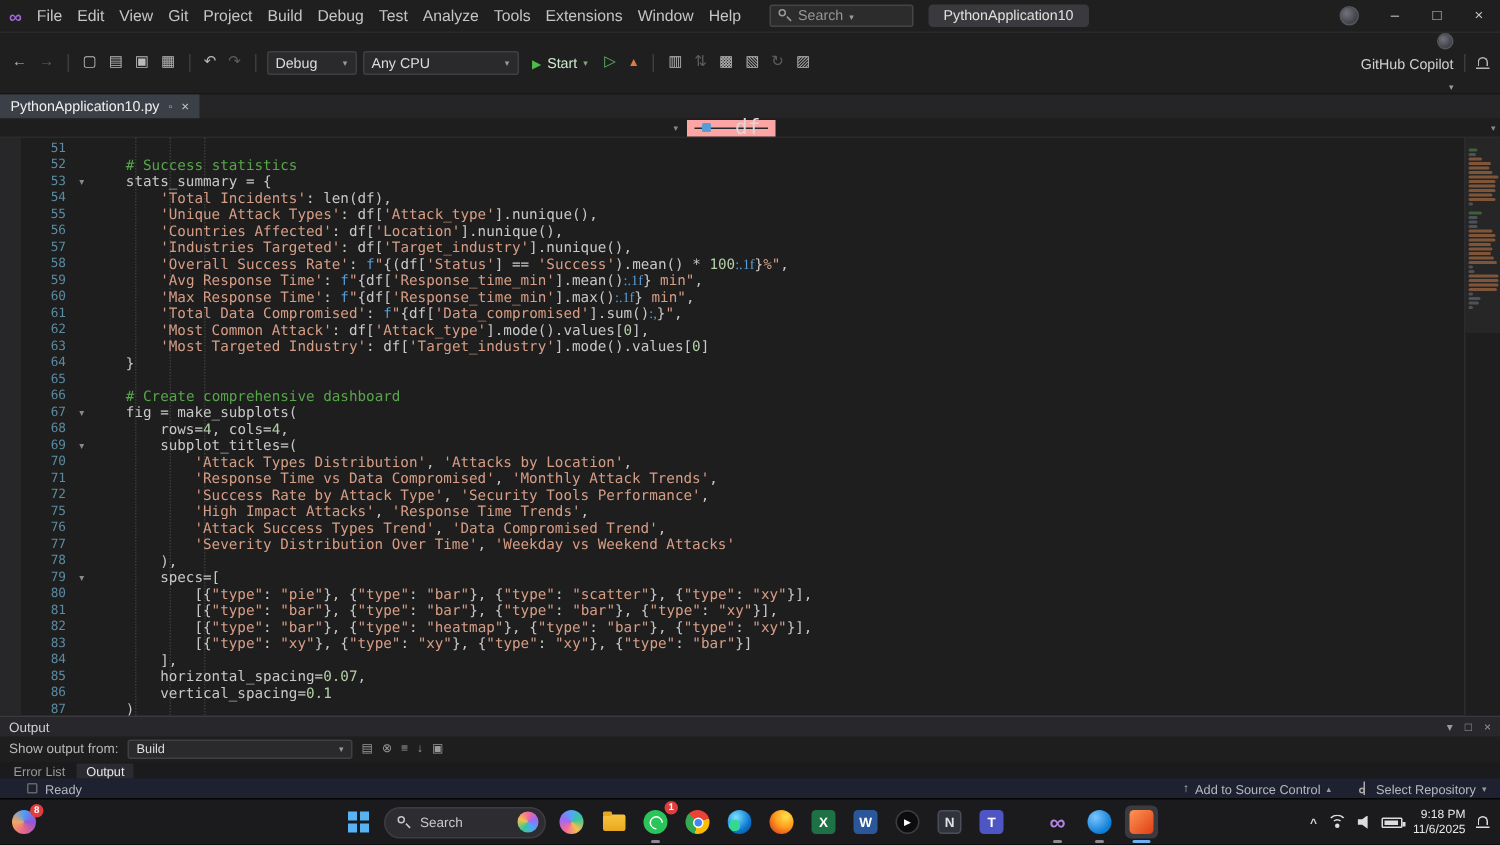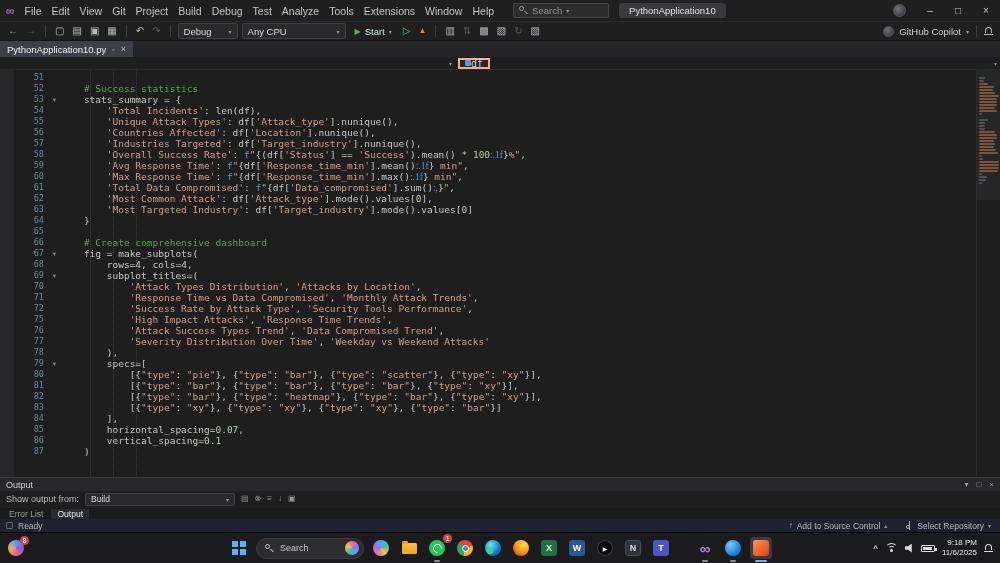--- a/index.html
+++ b/index.html
@@ -33,38 +33,38 @@
   .tdiv{width:1px;height:12px;background:#3c3c40;margin:0 3px;}
   .caret{font-size:6px;color:#9a9a9a;}
   .combo{height:16px;background:#2a2a2c;border:1px solid #3f3f44;border-radius:2px;display:flex;align-items:center;
          padding:0 5px;font-size:9.5px;color:#dcdcdc;justify-content:space-between;}
   .combo.w1{width:60px;}
   .combo.w2{width:104px;}
   .startbtn{display:flex;align-items:center;gap:4px;padding:0 5px;color:#cfe8cf;font-size:9.5px;}
   .play{color:#4cbb4c;font-size:8px;}
   .caret.g{color:#7aa87a;}
   .tb-spacer{flex:1;}
-  .copilot{display:flex;align-items:center;gap:5px;font-size:9.5px;color:#d0d0d0;}
+  .copilot{display:flex;align-items:flex-end;gap:5px;font-size:9.5px;color:#d0d0d0;flex-direction:column;}
   .copilot .copilot-badge{width:11px;height:11px;margin:0;flex:0 0 11px;}
   .bell{position:relative;width:10px;height:11px;display:inline-block;}
   .bell::before{content:"";position:absolute;left:1px;top:1px;width:7px;height:6px;border:1px solid #b5b5b5;border-bottom:none;border-radius:4px 4px 0 0;}
   .bell::after{content:"";position:absolute;left:0;top:8px;width:9px;height:1px;background:#b5b5b5;}
 
   
   .tabbar{flex:0 0 16px;background:#252528;display:flex;align-items:flex-end;}
   .tab{height:16px;background:#3b3f47;display:flex;align-items:center;gap:6px;padding:0 7px;font-size:9.5px;color:#f0f0f0;}
   .pin{font-size:7px;color:#c0c0c0;}
   .tclose{font-size:9px;color:#c0c0c0;}
 
   
   .navbar{flex:0 0 13px;background:#1e1e1e;border-bottom:1px solid #2b2b2b;display:flex;align-items:center;font-size:9px;}
   .nav-left{width:446px;flex:0 0 446px;}
   .caret.nv{font-size:6px;color:#8a8a8a;padding:0 3px;}
-  .symbox{height:11px;display:flex;align-items:center;gap:0;background:#27272a;border:2px solid #fca5a5;
-          padding:0 5px;margin-left:3px;color:#d8d8d8;font-family:"DejaVu Sans Mono",monospace;font-size:10px;}
+  .symbox{height:11px;display:flex;align-items:center;gap:16px;background:#27272a;border:5px solid #fca5a5;
+          padding:0 5px;margin-left:3px;color:#d8d8d8;font-family:"DejaVu Sans Mono",monospace;font-size:14px;}
   .cube{width:6px;height:6px;background:#569cd6;border-radius:1px;flex:0 0 6px;}
   .nav-spacer{flex:1;}
 
   
   .editor{flex:1;display:flex;min-height:0;position:relative;}
   .code-scroll{flex:1;position:relative;overflow:hidden;padding-top:2px;}
   .code-scroll::before{content:"";position:absolute;left:0;top:0;bottom:0;width:14px;background:#27272a;}
   .iguide{position:absolute;top:0;bottom:0;width:0;border-left:1px dotted #3a3a3a;}
   .g1{left:90px;}.g2{left:113px;}.g3{left:136px;}
   .cl{display:flex;height:11px;line-height:11px;position:relative;}
@@ -88,21 +88,21 @@
   .oicon{color:#9a9a9a;font-size:8px;line-height:1;}
   .out-controls{height:16px;display:flex;align-items:center;gap:6px;padding:0 6px;color:#b8b8b8;}
   .combo.wide{width:150px;height:13px;font-size:8.5px;}
   .out-body{flex:1;}
   .panel-tabs{height:11px;display:flex;align-items:center;gap:2px;padding:0 3px;background:#1b1b1d;font-size:8.5px;}
   .ptab{padding:0 6px;color:#9a9a9a;}
   .ptab.active{color:#e8e8e8;background:#2a2a30;}
 
   
   .statusbar{flex:0 0 13px;background:#1d2130;display:flex;align-items:center;font-size:8.5px;color:#b8b8c0;}
-  .sb-left{display:flex;align-items:center;gap:5px;padding-left:6px;}
+  .sb-left{display:flex;align-items:center;gap:5px;padding-left:18px;}
   .sb-dot{width:7px;height:7px;border:1px solid #666;border-radius:1px;}
   .sb-right{margin-left:auto;display:flex;align-items:center;height:100%;}
   .sb-item{display:flex;align-items:center;gap:4px;padding:0 9px;height:100%;white-space:nowrap;}
   .upar{font-size:8px;color:#b8b8c0;}
   .branch-ico{position:relative;width:8px;height:9px;display:inline-block;}
   .branch-ico::before{content:"";position:absolute;left:4px;top:0;width:1px;height:9px;background:#aaa;}
   .branch-ico::after{content:"";position:absolute;left:1px;top:4px;width:4px;height:4px;border:1px solid #aaa;border-radius:50%;}
 
   
   .taskbar{flex:0 0 31px;background:#1b1b1e;border-top:1px solid #050505;display:flex;align-items:center;position:relative;font-size:9px;}

